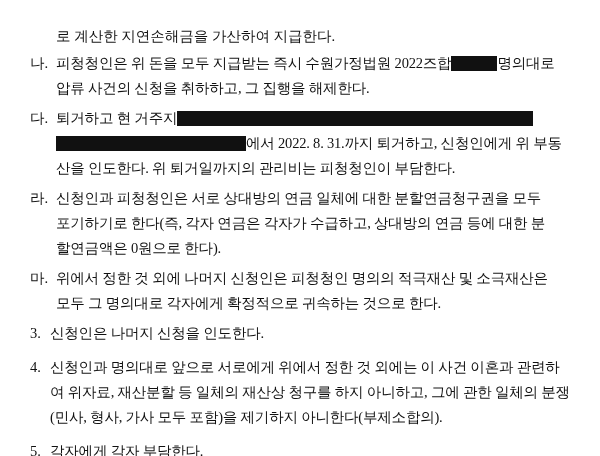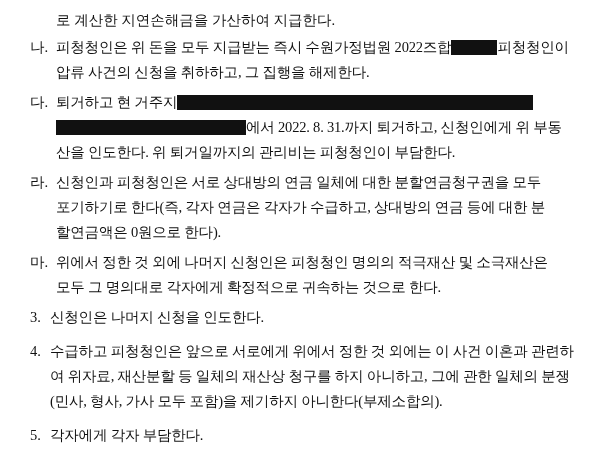--- a/index.html
+++ b/index.html
@@ -50,38 +50,38 @@
     line-height: 25px;
   }
   .redact {
     display: inline-block;
     background: #111111;
     vertical-align: -3px;
     height: 15px;
     border-radius: 0;
   }
   .first-line {
-    margin: 0 0 2px 0;
+    margin: 16px 0 2px 0;
     padding-left: 26px;
     font-size: 14.5px;
     line-height: 25px;
   }
   .spacer-sm { height: 3px; }
   .spacer-md { height: 7px; }
 </style>
 </head>
 <body>
 
 <div class="page">
   <div class="first-line">로 계산한 지연손해금을 가산하여 지급한다.</div>
   <div id="items-root">
       <div class="para">
         <div class="marker">나.</div>
         <div class="body">
-          <div class="line"><span>피청청인은 위 돈을 모두 지급받는 즉시 수원가정법원 2022즈합</span><span class="redact" style="width: 46px;"></span><span>피청청인이</span></div>
+          <div class="line"><span>피청청인은 위 돈을 모두 지급받는 즉시 수원가정법원 2022즈합</span><span class="redact" style="width: 46px;"></span><span>명의대로</span></div>
           <div class="line"><span>압류 사건의 신청을 취하하고, 그 집행을 해제한다.</span></div>
         </div>
       </div>
       <div class="spacer-sm"></div>
       <div class="para">
         <div class="marker">다.</div>
         <div class="body">
           <div class="line"><span>퇴거하고 현 거주지</span><span class="redact" style="width: 356px;"></span></div>
           <div class="line"><span class="redact" style="width: 190px;"></span><span>에서 2022. 8. 31.까지 퇴거하고, 신청인에게 위 부동</span></div>
           <div class="line"><span>산을 인도한다. 위 퇴거일까지의 관리비는 피청청인이 부담한다.</span></div>
@@ -108,21 +108,21 @@
       <div class="para">
         <div class="marker num">3.</div>
         <div class="body">
           <div class="line"><span>신청인은 나머지 신청을 인도한다.</span></div>
         </div>
       </div>
       <div class="spacer-md"></div>
       <div class="para">
         <div class="marker num">4.</div>
         <div class="body">
-          <div class="line"><span>수급하고 피청청인은 앞으로 서로에게 위에서 정한 것 외에는 이 사건 이혼과 관련하</span></div>
+          <div class="line"><span>신청인과 명의대로 앞으로 서로에게 위에서 정한 것 외에는 이 사건 이혼과 관련하</span></div>
           <div class="line"><span>여 위자료, 재산분할 등 일체의 재산상 청구를 하지 아니하고, 그에 관한 일체의 분쟁</span></div>
           <div class="line"><span>(민사, 형사, 가사 모두 포함)을 제기하지 아니한다(부제소합의).</span></div>
         </div>
       </div>
       <div class="spacer-md"></div>
       <div class="para">
         <div class="marker num">5.</div>
         <div class="body">
           <div class="line"><span>각자에게 각자 부담한다.</span></div>
         </div>

